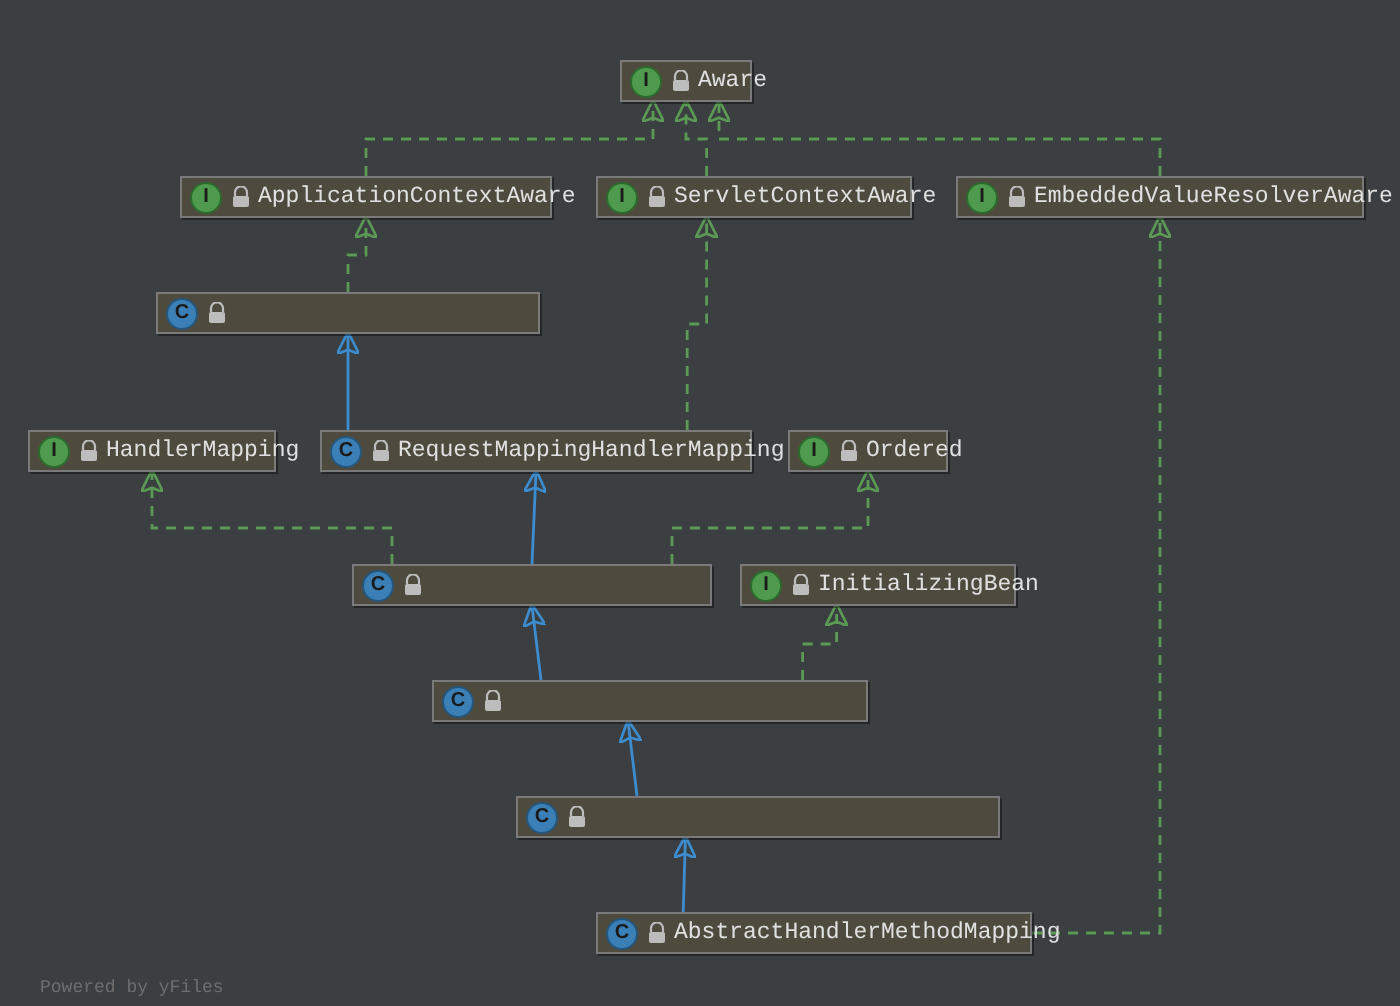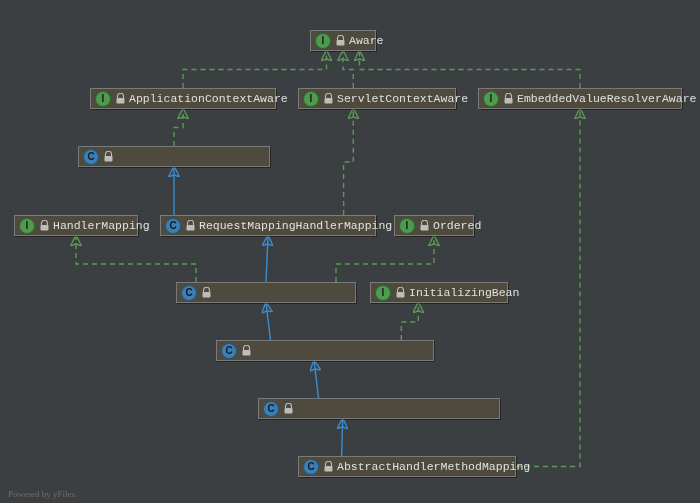--- a/index.html
+++ b/index.html
@@ -56,23 +56,23 @@
     display: inline-flex;
     align-items: center;
     justify-content: center;
     width: 10px;
     height: 12px;
     flex: 0 0 auto;
   }
   .lock svg { display:block; }
   .footer {
     position: absolute;
-    left: 8px;
+    left: 20px;
     bottom: 4px;
-    font-family: Liberation Serif, serif;
+    font-family: Liberation Mono, monospace;
     font-size: 9px;
     color: #6e6e6e;
   }
   .label { flex: 0 0 auto; }
 </style>
 </head>
 <body>
 
 <div class="canvas">
   <svg class="edges">

